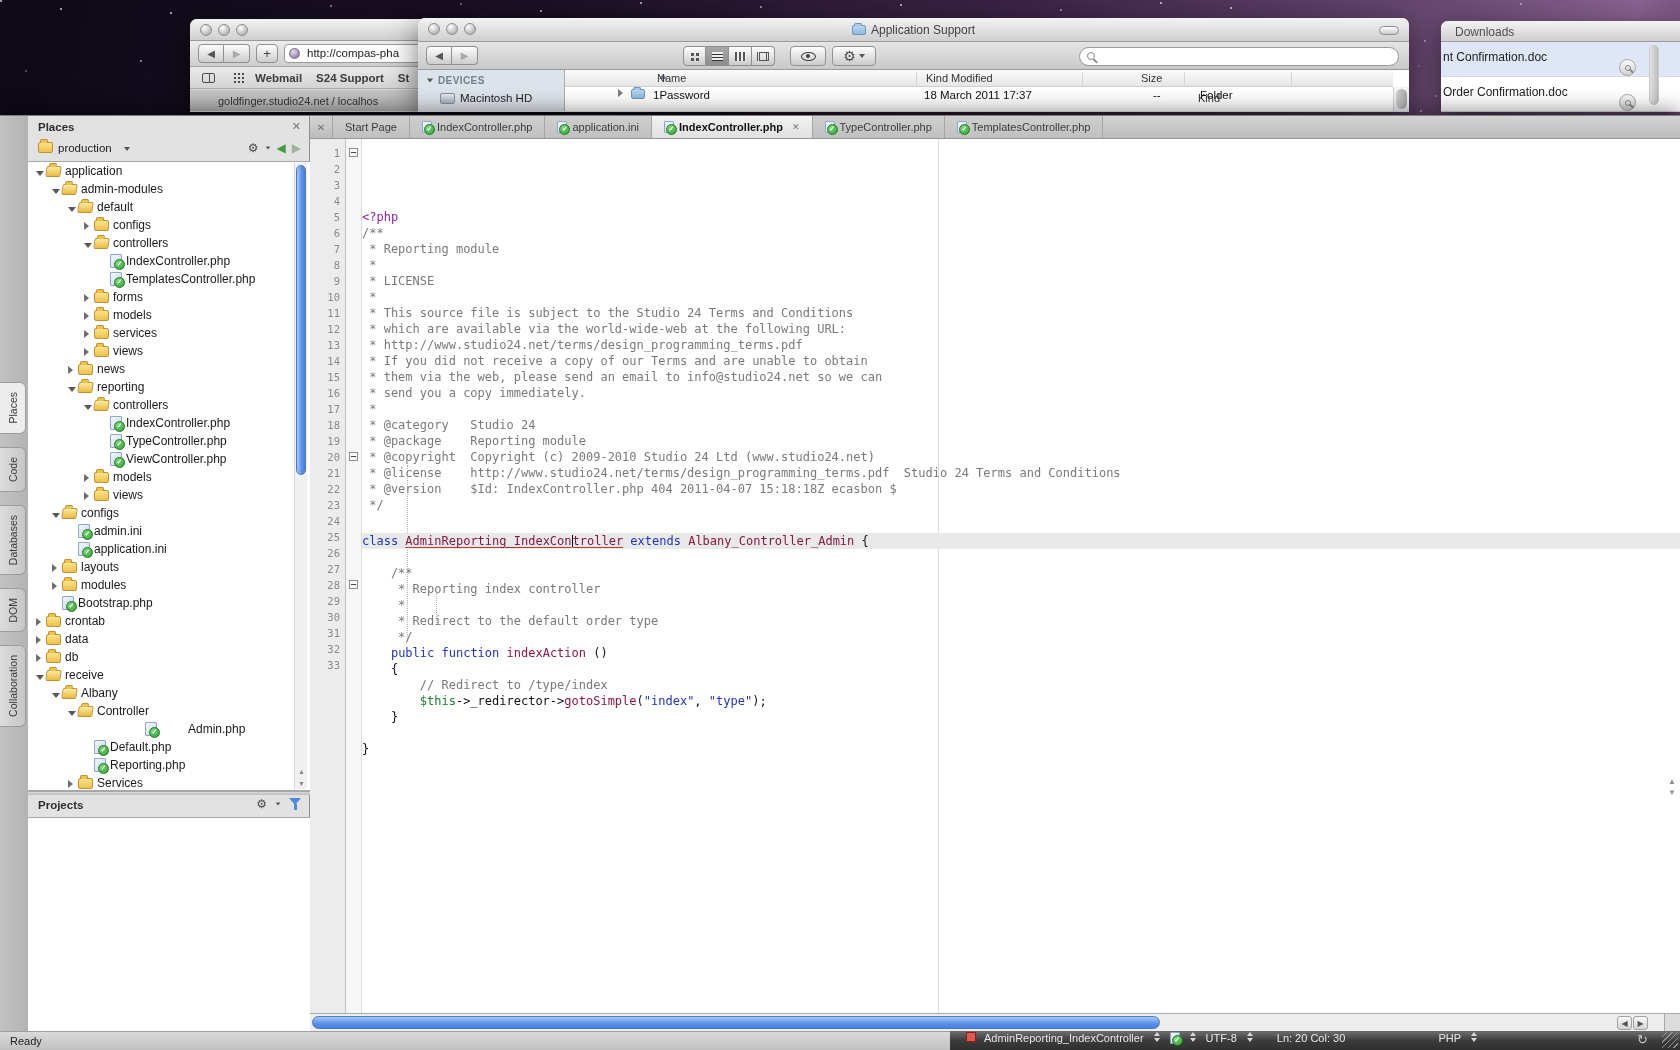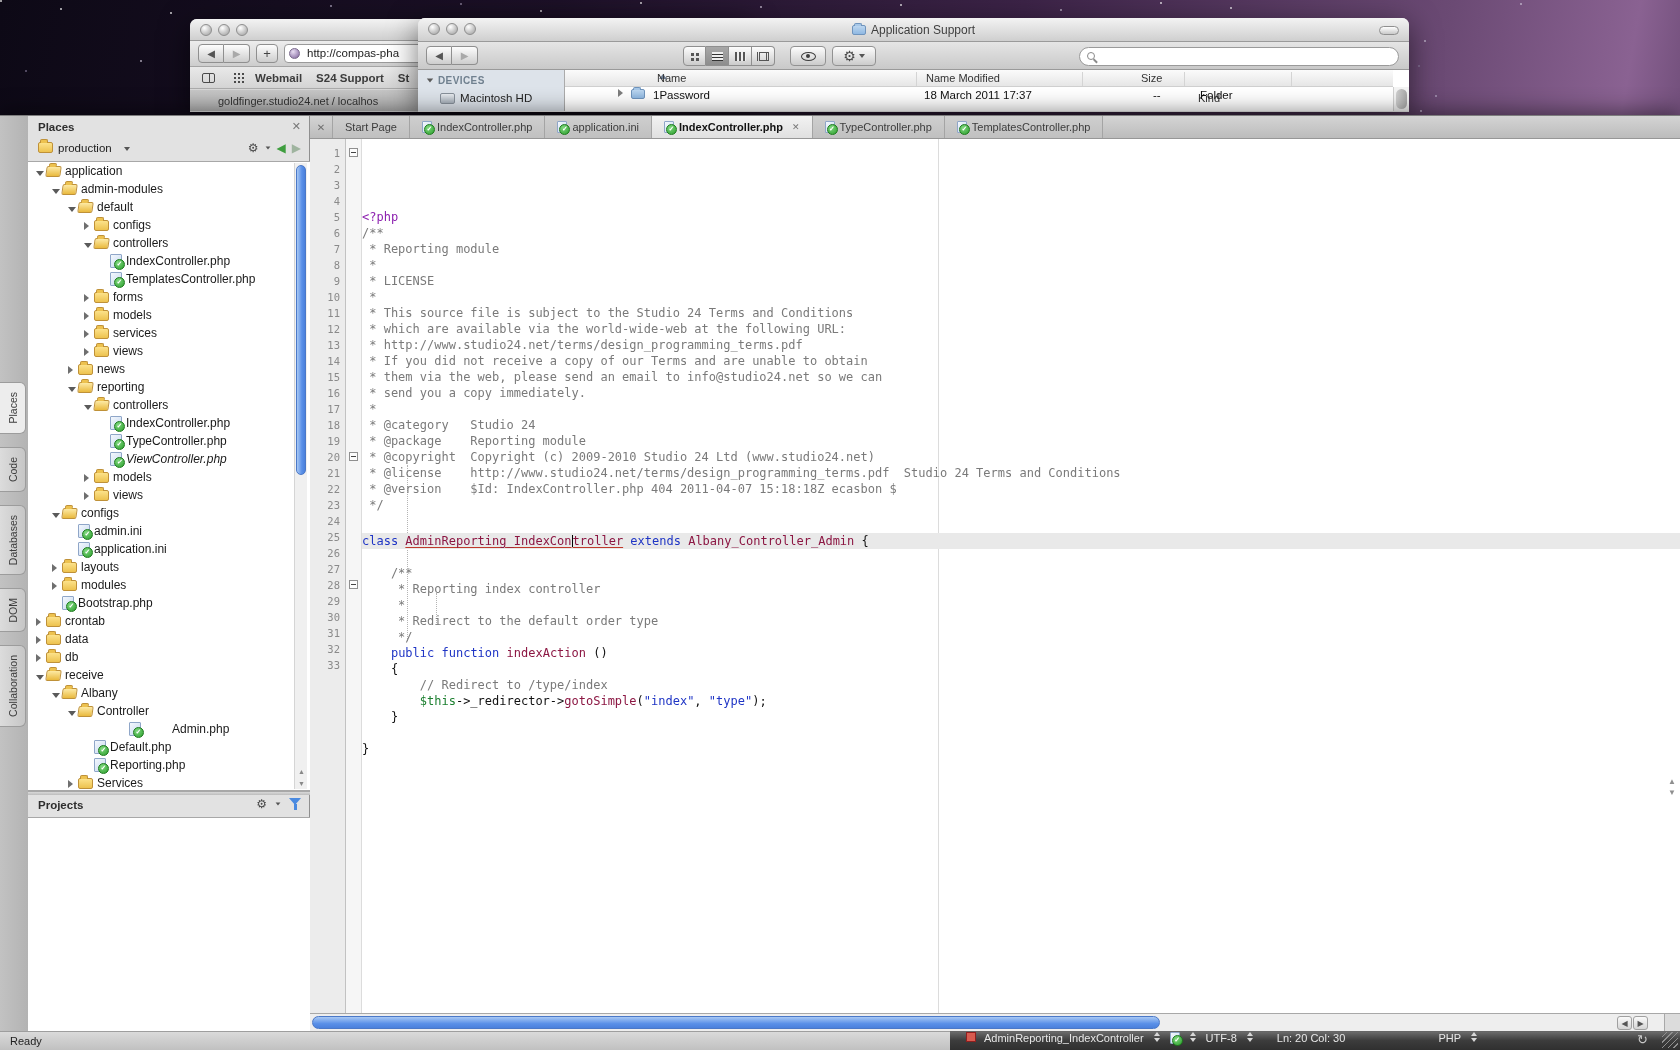--- a/index.html
+++ b/index.html
@@ -296,39 +296,59 @@
           </div>
       </div>
       <div class="f-list">
         <div class="f-header" id="finder-header">
           <span class="fh-sep" style="left:351px"></span>
           <span class="fh-sep" style="left:517px"></span>
           <span class="fh-sep" style="left:619px"></span>
           <span class="fh-sep" style="left:726px"></span>
           <span style="left:94px; top:4px; width:0; height:0; border-bottom:5px solid #6e7d93; border-left:4px solid transparent; border-right:4px solid transparent; position:absolute;"></span>
         <span style="left: 92px;">Name</span>
-            <span style="left: 361px;">Name Modified</span>
+            <span style="left: 361px;">Kind Modified</span>
             <span style="left: 576px;">Size</span>
             <span style="left: 633px; margin-top: 20px;">Kind</span>
           </div>
         <div class="f-row" id="finder-row">
           <span class="f-disc"></span>
           <span class="f-rowfolder"></span>
         <span style="left: 88px;">1Password</span>
             <span style="left: 359px;">18 March 2011 17:37</span>
             <span style="left: 588px;">--</span>
             <span style="left: 635px;">Folder</span>
           </div>
         <div class="f-scroll">
             <span class="thumb"></span>
           </div>
       </div>
     </div>
   </section>
 
+  <section class="win downloads">
+    <div class="titlebar">
+      <div class="win-title">Downloads</div>
+    </div>
+    <div id="dl-rows">
+        <div class="dl-row sel" style="top: 21px;">
+          <span class="dl-name">nt Confirmation.doc</span>
+          <span class="dl-mag">
+            <span class="icon-mag"></span>
+          </span>
+        </div>
+        <div class="dl-row" style="top: 56px;">
+          <span class="dl-name">Order Confirmation.doc</span>
+          <span class="dl-mag">
+            <span class="icon-mag"></span>
+          </span>
+        </div>
+      </div>
+    <span class="dl-scroll"></span>
+  </section>
 
   <section class="ide">
     <div class="side-strip" id="side-strip">
         <div class="side-tab sel">
           <span class="vtext">Places</span>
         </div>
         <div class="side-tab">
           <span class="vtext">Code</span>
         </div>
         <div class="side-tab">
@@ -432,21 +452,21 @@
           <div class="tree-row" style="padding-left: 72px;">
             <span class="tr-arrow"></span>
             <span class="icon-file"></span>
             <span class="tr-label">IndexController.php</span>
           </div>
           <div class="tree-row" style="padding-left: 72px;">
             <span class="tr-arrow"></span>
             <span class="icon-file"></span>
             <span class="tr-label">TypeController.php</span>
           </div>
-          <div class="tree-row" style="padding-left: 72px; font-style: italic;">
+          <div class="tree-row" style="padding-left: 72px;">
             <span class="tr-arrow"></span>
             <span class="icon-file"></span>
             <span class="tr-label">ViewController.php</span>
           </div>
           <div class="tree-row" style="padding-left: 56px;">
             <span class="tr-arrow"><span class="disc disc-right"></span></span>
             <span class="icon-folder"></span>
             <span class="tr-label">models</span>
           </div>
           <div class="tree-row" style="padding-left: 56px;">
@@ -507,21 +527,21 @@
           <div class="tree-row" style="padding-left: 24px;">
             <span class="tr-arrow"><span class="disc disc-down"></span></span>
             <span class="icon-folder open"></span>
             <span class="tr-label">Albany</span>
           </div>
           <div class="tree-row" style="padding-left: 40px;">
             <span class="tr-arrow"><span class="disc disc-down"></span></span>
             <span class="icon-folder open"></span>
             <span class="tr-label">Controller</span>
           </div>
-          <div class="tree-row" style="padding-left: 64px; gap: 27px;">
+          <div class="tree-row" style="padding-left: 80px; gap: 27px;">
             <span class="tr-arrow"></span>
             <span class="icon-file"></span>
             <span class="tr-label">Admin.php</span>
           </div>
           <div class="tree-row" style="padding-left: 56px;">
             <span class="tr-arrow"></span>
             <span class="icon-file"></span>
             <span class="tr-label">Default.php</span>
           </div>
           <div class="tree-row" style="padding-left: 56px;">

